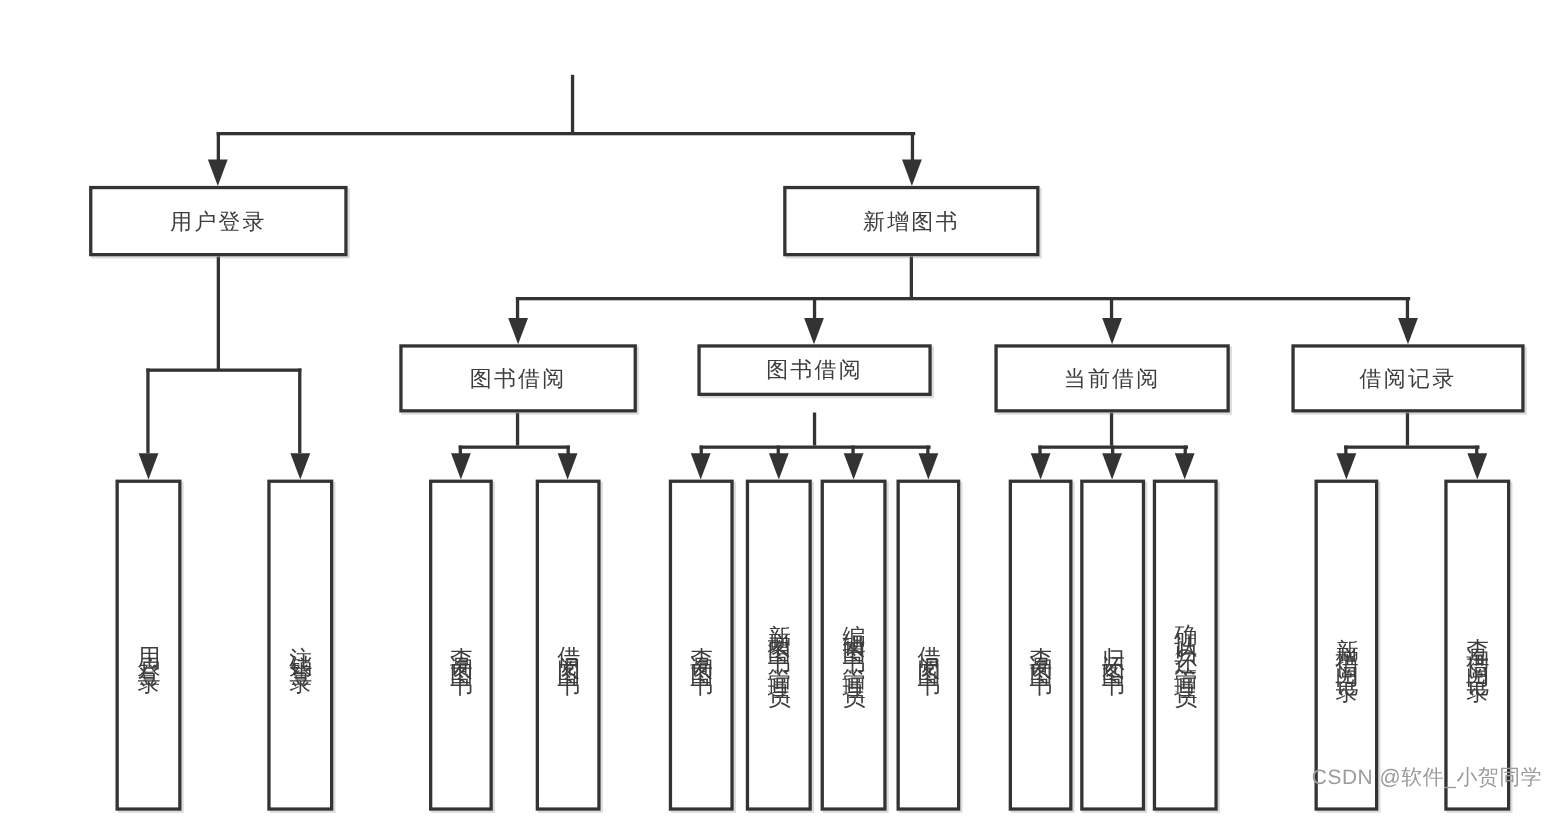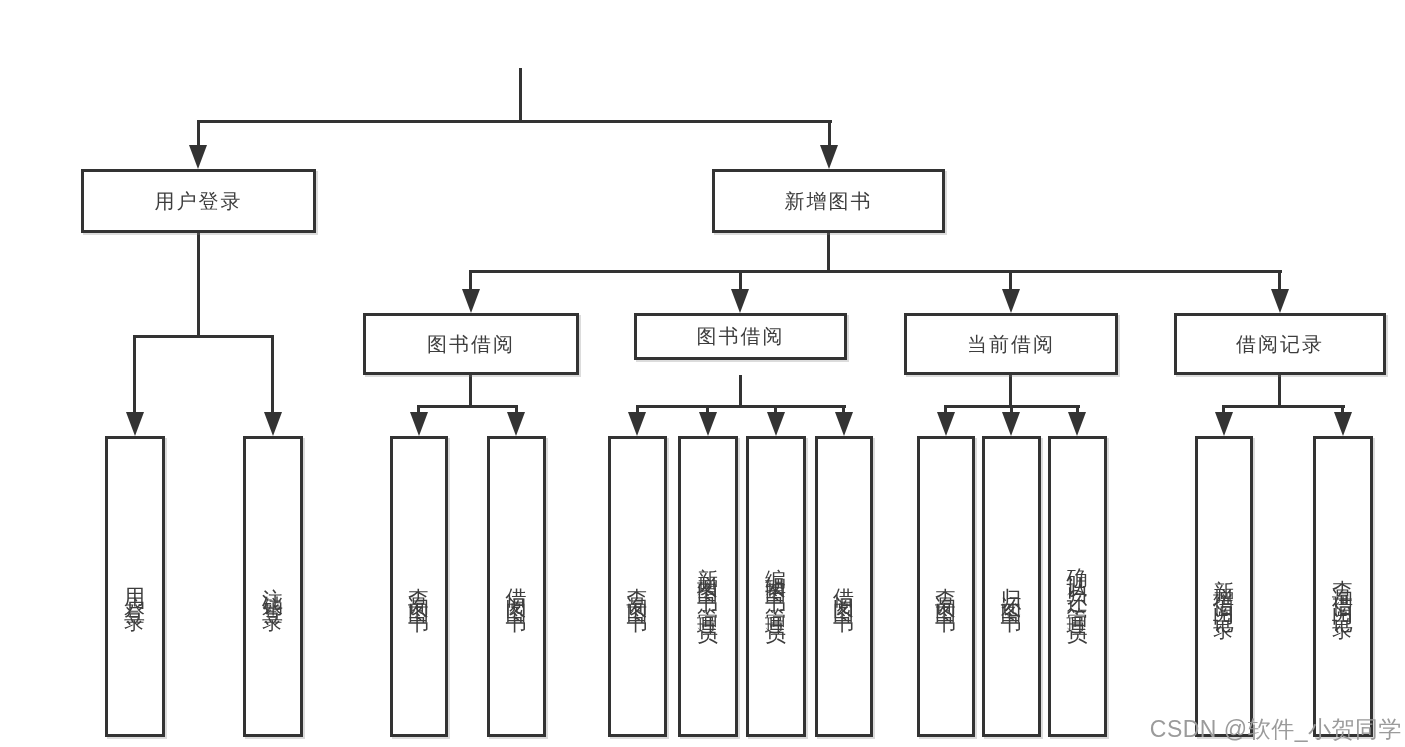--- a/index.html
+++ b/index.html
@@ -49,23 +49,23 @@
   .node.leaf span {
     writing-mode: vertical-rl;
     text-orientation: mixed;
     letter-spacing: 8px;
     line-height: 1;
     font-size: 21px;
   }
 
   .watermark {
     position: absolute;
-    top: 714px;
+    top: 694px;
     right: 3px;
-    font-size: 23px;
+    font-size: 19px;
     letter-spacing: 0.5px;
     color: var(--watermark);
     z-index: 5;
     white-space: nowrap;
   }
 
   
   .n-root { left: 22px;   top: 14px;  width: 998px; height: 54px; }
   .n-l2a  { left: 81px;   top: 169px; width: 235px; height: 64px; }
   .n-l2b  { left: 712px;  top: 169px; width: 233px; height: 64px; }

